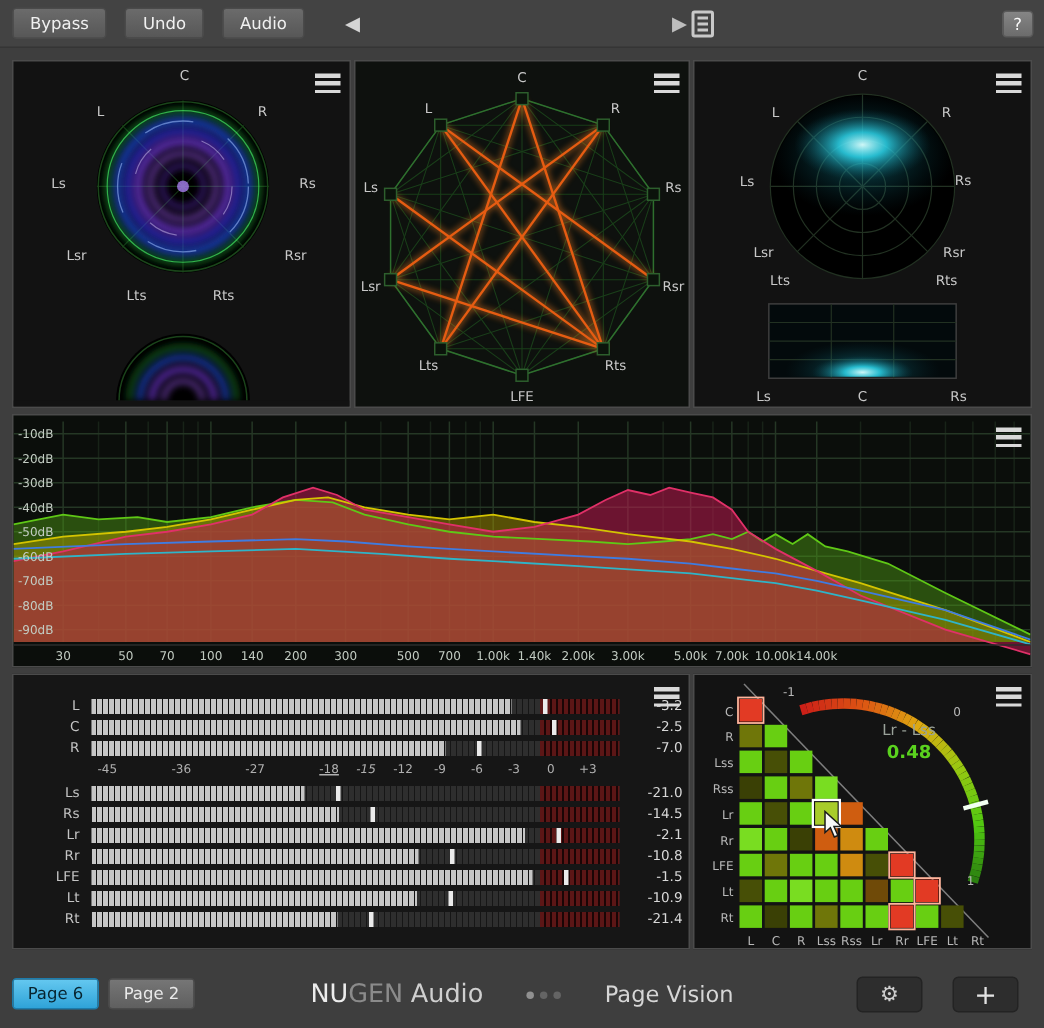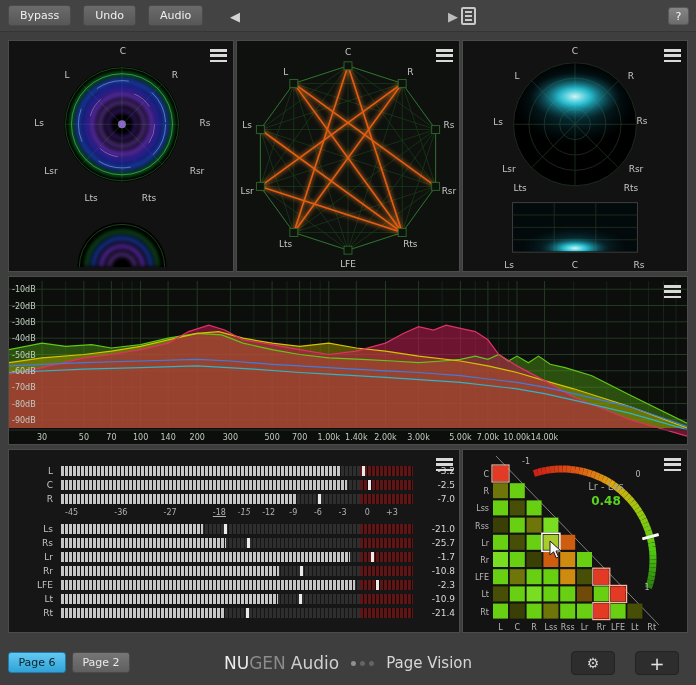--- a/index.html
+++ b/index.html
@@ -48,21 +48,21 @@
   .mval{position:absolute;right:4px;width:40px;text-align:right;font-size:9px;color:#d8d8d8;top:1px}
   .mscale{position:absolute;left:52px;right:46px;height:12px}
   .mscale span{position:absolute;transform:translateX(-50%);font-size:8px;color:#b0b0b0}
 
   .cursor{position:absolute;left:86px;top:90px;width:14px;height:20px;pointer-events:none;z-index:6}
 
   
   .pg{position:absolute;top:652px;width:58px;height:21px;border-radius:3px;font-size:11px;font-family:inherit;cursor:pointer}
   .pg1{left:8px;background:linear-gradient(#64c8f0,#2fa3d8);border:1px solid #1d7cab;color:#07242f}
   .pg2{left:72px;background:linear-gradient(#767676,#5f5f5f);border:1px solid #4a4a4a;color:#e9e9e9}
-  .brand{position:absolute;top:653px;left:50%;transform:translateX(-50%);display:flex;align-items:center;gap:10px;white-space:nowrap}
+  .brand{position:absolute;top:653px;left:50%;transform:translateX(-50%);display:flex;align-items:center;gap:27px;white-space:nowrap}
   .nu{color:#ececec;font-size:17px}
   .gen{color:#8b8b8b;font-size:17px}
   .audio{color:#cfcfcf;font-size:17px}
   .dots{display:flex;align-items:center}
   .dots i{width:5px;height:5px;border-radius:50%;display:inline-block;margin:0 2px;background:#646464}
   .dots i:first-child{background:#909090}
   .product{color:#d6d6d6;font-size:15px}
   .foot-btn{position:absolute;top:651px;width:44px;height:24px;background:#2d2d2d;border:1px solid #232323;border-radius:4px;color:#cfcfcf;font-size:14px;display:flex;align-items:center;justify-content:center;cursor:pointer;font-family:inherit}
   .gear{left:571px}
   .plus{left:635px;font-size:18px;color:#e2e2e2}
@@ -458,48 +458,48 @@
           </div>
           <span class="mval">-21.0</span>
         </div>
         <div class="mrow" style="top: 87px;">
           <span class="mlab">Rs</span>
           <div class="mbar">
             <div class="mzone"></div>
             <div class="mfill" style="width: 46.8667%;"></div>
             <div class="mpeak" style="left: 52.8667%;"></div>
           </div>
-          <span class="mval">-25.7</span>
+          <span class="mval">-14.5</span>
         </div>
         <div class="mrow" style="top: 101px;">
           <span class="mlab">Lr</span>
           <div class="mbar">
             <div class="mzone"></div>
             <div class="mfill" style="width: 82.1%;"></div>
             <div class="mpeak" style="left: 88.1%;"></div>
           </div>
-          <span class="mval">-1.7</span>
+          <span class="mval">-2.1</span>
         </div>
         <div class="mrow" style="top: 115px;">
           <span class="mlab">Rr</span>
           <div class="mbar">
             <div class="mzone"></div>
             <div class="mfill" style="width: 61.8%;"></div>
             <div class="mpeak" style="left: 67.8%;"></div>
           </div>
           <span class="mval">-10.8</span>
         </div>
         <div class="mrow" style="top: 129px;">
           <span class="mlab">LFE</span>
           <div class="mbar">
             <div class="mzone"></div>
             <div class="mfill" style="width: 83.5%;"></div>
             <div class="mpeak" style="left: 89.5%;"></div>
           </div>
-          <span class="mval">-2.3</span>
+          <span class="mval">-1.5</span>
         </div>
         <div class="mrow" style="top: 143px;">
           <span class="mlab">Lt</span>
           <div class="mbar">
             <div class="mzone"></div>
             <div class="mfill" style="width: 61.5667%;"></div>
             <div class="mpeak" style="left: 67.5667%;"></div>
           </div>
           <span class="mval">-10.9</span>
         </div>

